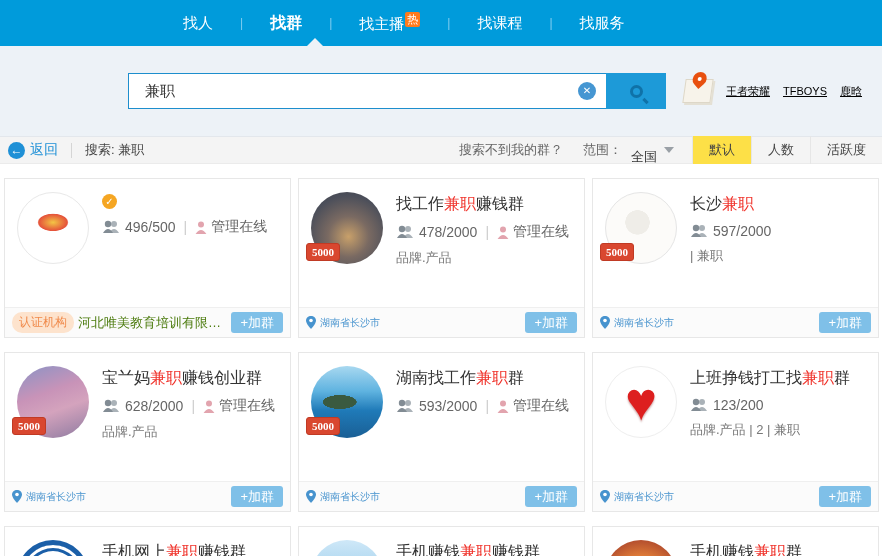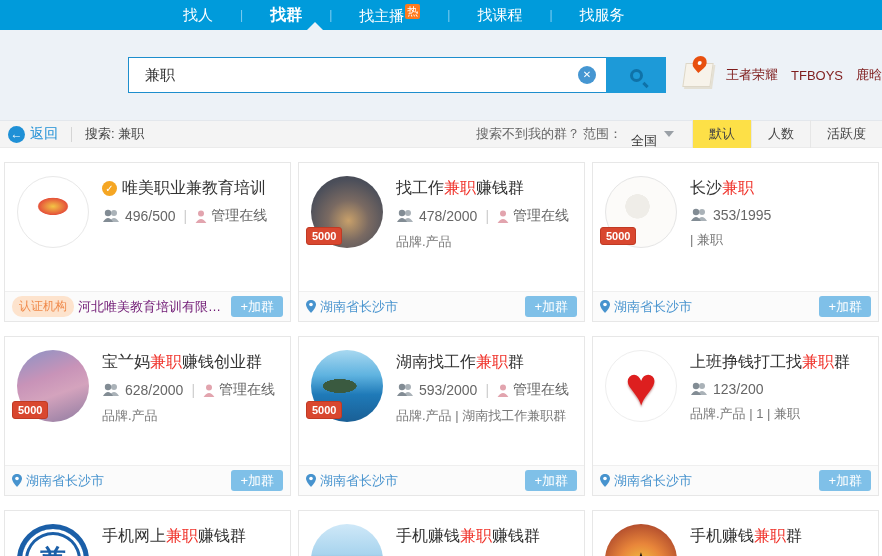--- a/index.html
+++ b/index.html
@@ -1,20 +1,20 @@
 <!DOCTYPE html>
 <html><head>
 <meta charset="utf-8">
 <style>
   * { margin:0; padding:0; box-sizing:border-box; }
   html,body { width:882px; height:556px; overflow:hidden; background:#fff;
     font-family:"Liberation Sans","DejaVu Sans",sans-serif; }
 
   
-  .topnav { height:30px; background:#009bdb; position:relative; display:flex; align-items:center; }
+  .topnav { height:46px; background:#009bdb; position:relative; display:flex; align-items:center; }
   .topnav-inner { display:flex; align-items:center; margin-left:183px; }
   .nav-item { color:#fff; font-size:15px; cursor:pointer; position:relative; white-space:nowrap; }
   .nav-item.active { font-weight:bold; font-size:16px; }
   .nav-sep { color:#7fcdef; margin:0 27px; font-size:12px; }
   .hot-badge { display:inline-block; background:#ff7a1c; color:#fff; font-size:11px; line-height:13px;
     padding:1px 2px; border-radius:2px; vertical-align:6px; margin-left:1px; font-weight:normal; }
   .nav-caret { position:absolute; bottom:0; left:307px; width:0; height:0;
     border-left:8px solid transparent; border-right:8px solid transparent; border-bottom:8px solid #edf2f7; }
 
   
@@ -32,72 +32,72 @@
   .mag::after { content:''; position:absolute; width:3px; height:6px; background:#0f72a8;
     transform:rotate(-45deg); left:11px; top:10px; }
 
   .hot-area { position:absolute; left:684px; top:0; height:90px; display:flex; align-items:center; }
   .map-icon { width:28px; height:24px; background:#f7f3ea; border:1px solid #ddd7c8;
     transform:skewX(-8deg); position:relative; margin-right:14px; box-shadow:2px 2px 0 #e4e0d4; }
   .map-icon::before { content:''; position:absolute; left:6px; top:-8px; width:14px; height:14px;
     background:#e8500f; border-radius:50% 50% 50% 0; transform:rotate(-45deg); }
   .map-icon::after { content:''; position:absolute; left:11px; top:-3px; width:4px; height:4px;
     background:#fff; border-radius:50%; }
-  .hot-word { color:#7f1d1d; font-size:13px; margin-right:13px; cursor:pointer; white-space:nowrap; }
+  .hot-word { color:#000000; font-size:11px; margin-right:13px; cursor:pointer; white-space:nowrap;text-decoration:underline; }
 
   
   .toolbar { height:28px; background:#f4f4f4; border-top:1px solid #e3e7ec; border-bottom:1px solid #ebebeb;
     display:flex; align-items:center; font-size:13px; }
   .back-btn { display:flex; align-items:center; margin-left:8px; cursor:pointer; }
   .back-circle { width:17px; height:17px; border-radius:50%; background:#1f90d6; color:#fff;
     font-size:12px; line-height:16px; text-align:center; margin-right:5px; }
   .back-label { color:#1f90d6; font-size:14px; }
   .tb-sep { width:1px; height:15px; background:#d5d5d5; margin:0 13px; }
   .tb-search { color:#444; }
   .tb-right { margin-left:auto; display:flex; align-items:center; height:100%; }
-  .not-found { color:#666; margin-right:3px; cursor:pointer; }
+  .not-found { color:#666; margin-right:20px; cursor:pointer; }
   .scope-label { color:#666; }
   .scope-value { color:#333; margin:13px 7px 0 9px; cursor:pointer; }
   .caret-down { width:0; height:0; border-left:5px solid transparent; border-right:5px solid transparent;
     border-top:6px solid #9aa0a6; margin-right:18px; cursor:pointer; }
   .sort-tab { height:28px; line-height:28px; padding:0 16px; color:#444; background:transparent;
     border-left:1px solid #e6e6e6; cursor:pointer; white-space:nowrap; }
   .sort-tab.active { background:#fde047; }
 
   
   .grid { padding:14px 0 0 4px; display:grid; grid-template-columns:repeat(3,287px);
     column-gap:7px; row-gap:14px; }
   .card { height:160px; background:#fff; border:1px solid #e7e7e7; display:flex; flex-direction:column; }
   .card-body { display:flex; padding:13px 12px 0 12px; }
-  .avatar-wrap { position:relative; width:72px; height:72px; flex:none; margin-right:13px; }
+  .avatar-wrap { position:relative; width:72px; height:72px; flex:none; margin-right:13px;font-family:Liberation Serif, serif; }
   .avatar { width:72px; height:72px; border-radius:50%; display:flex; align-items:center;
     justify-content:center; overflow:hidden; }
   .cap-badge { position:absolute; left:-5px; bottom:3px; background:#d9472f; color:#fff;
     font-size:11px; font-weight:bold; line-height:14px; padding:1px 5px; border-radius:3px;
     border:1px solid #c03a24; }
   .card-content { flex:1; min-width:0; }
   .card-title { font-size:16px; color:#333; line-height:20px; margin:2px 0 9px 0;
     white-space:nowrap; overflow:hidden; display:flex; align-items:center; }
   .cert-icon { width:15px; height:15px; border-radius:50%; background:#f5a623; color:#fff;
     font-size:10px; line-height:15px; text-align:center; margin-right:5px; flex:none; }
   .hl { color:#f0342c; }
   .member-line { display:flex; align-items:center; font-size:14px; color:#666; margin-bottom:8px; }
   .member-line svg { margin-right:5px; }
   .pipe { color:#ccc; margin:0 8px; }
   .admin-wrap { display:flex; align-items:center; }
   .admin-wrap svg { margin-right:4px; }
   .tags-line { font-size:13px; color:#777; white-space:nowrap; overflow:hidden; }
   .card-footer { margin-top:auto; height:30px; background:#fbfbfb; border-top:1px solid #efefef;
     display:flex; align-items:center; padding:0 7px; }
-  .loc-wrap { display:flex; align-items:center; color:#4793ce; font-size:13px; }
+  .loc-wrap { display:flex; align-items:center; color:#4793ce; font-size:10px; }
   .loc-wrap svg { margin-right:4px; }
   .cert-wrap { display:flex; align-items:center; min-width:0; }
   .cert-pill { background:#fde3cd; color:#f08a4b; font-size:12px; line-height:17px;
     padding:2px 7px; border-radius:10px; flex:none; }
-  .cert-name { color:#701a75; font-size:13px; margin-left:4px; white-space:nowrap;
+  .cert-name { color:#4d7c0f; font-size:13px; margin-left:4px; white-space:nowrap;
     overflow:hidden; text-overflow:ellipsis; }
   .join-btn { margin-left:auto; background:#7fc0e8; color:#fff; border:none; font-size:13px;
     line-height:21px; padding:0 9px; border-radius:3px; cursor:pointer; flex:none;
     font-family:"Liberation Sans","DejaVu Sans",sans-serif; }
 
   
   .av-swan { background:radial-gradient(ellipse 26px 15px at 50% 42%, #f3c545 0%, #e5533a 55%, rgba(0,0,0,0) 60%), #fff; border:1px solid #e8e8e8; }
   .av-sunset-dark { background:radial-gradient(circle at 52% 62%, #c8a06a 0%, #7a6a62 35%, #4c4f5a 70%, #3c4049 100%); }
   .av-doodle { background:radial-gradient(circle 20px at 45% 42%, #efede8 60%, rgba(0,0,0,0) 62%), #fcfbf9; border:1px solid #e5e5e5; }
   .av-pink-clouds { background:linear-gradient(160deg, #8a93c5 0%, #c893b8 38%, #d4a3bd 60%, #8d7aa0 100%); }
@@ -169,21 +169,20 @@
     <div class="card-body">
       <div class="avatar-wrap">
         <div class="avatar av-swan">
           
         </div>
 
       </div>
       <div class="card-content">
         <div class="card-title">
           <span class="cert-icon">✓</span>
-          <span>唯美职业兼教育培训</span>
             <span class="hl"></span>
             <span></span>
         </div>
         <div class="member-line">
           <svg width="18" height="14" viewBox="0 0 18 14">
             <circle cx="12" cy="4" r="3" fill="#aab2b8"></circle>
               <path d="M7 13 q5 -8 10 0 z" fill="#aab2b8"></path>
             <circle cx="6" cy="4" r="3.2" fill="#828c94"></circle>
               <path d="M1 13 q5 -8 10 0 z" fill="#828c94"></path>
           </svg>
@@ -272,21 +271,21 @@
             <span class="hl">兼职</span>
             <span></span>
         </div>
         <div class="member-line">
           <svg width="18" height="14" viewBox="0 0 18 14">
             <circle cx="12" cy="4" r="3" fill="#aab2b8"></circle>
               <path d="M7 13 q5 -8 10 0 z" fill="#aab2b8"></path>
             <circle cx="6" cy="4" r="3.2" fill="#828c94"></circle>
               <path d="M1 13 q5 -8 10 0 z" fill="#828c94"></path>
           </svg>
-          <span>353/1995</span>
+          <span>597/2000</span>
 
         </div>
         <div class="tags-line">| 兼职</div>
       </div>
     </div>
     <div class="card-footer">
 
       <span class="loc-wrap">
         <svg width="10" height="13" viewBox="0 0 10 13">
           <path d="M5 0 C2.2 0 0 2 0 4.6 C0 8 5 13 5 13 C5 13 10 8 10 4.6 C10 2 7.8 0 5 0 Z" fill="#4793ce"></path>
@@ -371,21 +370,20 @@
           <span>593/2000</span>
           <span class="admin-wrap">
             <span class="pipe">|</span>
             <svg width="12" height="13" viewBox="0 0 12 13">
               <circle cx="6" cy="3.4" r="3" fill="#e2a4ae"></circle>
                 <path d="M0.6 13 q5.4 -8 10.8 0 z" fill="#e2a4ae"></path>
             </svg>
             <span>管理在线</span>
           </span>
         </div>
-        <div class="tags-line">品牌.产品 | 湖南找工作兼职群</div>
       </div>
     </div>
     <div class="card-footer">
 
       <span class="loc-wrap">
         <svg width="10" height="13" viewBox="0 0 10 13">
           <path d="M5 0 C2.2 0 0 2 0 4.6 C0 8 5 13 5 13 C5 13 10 8 10 4.6 C10 2 7.8 0 5 0 Z" fill="#4793ce"></path>
           <circle cx="5" cy="4.5" r="1.8" fill="#fff"></circle>
         </svg>
         <span>湖南省长沙市</span>
@@ -412,21 +410,21 @@
         <div class="member-line">
           <svg width="18" height="14" viewBox="0 0 18 14">
             <circle cx="12" cy="4" r="3" fill="#aab2b8"></circle>
               <path d="M7 13 q5 -8 10 0 z" fill="#aab2b8"></path>
             <circle cx="6" cy="4" r="3.2" fill="#828c94"></circle>
               <path d="M1 13 q5 -8 10 0 z" fill="#828c94"></path>
           </svg>
           <span>123/200</span>
 
         </div>
-        <div class="tags-line">品牌.产品 | 1 | 兼职</div>
+        <div class="tags-line">品牌.产品 | 2 | 兼职</div>
       </div>
     </div>
     <div class="card-footer">
 
       <span class="loc-wrap">
         <svg width="10" height="13" viewBox="0 0 10 13">
           <path d="M5 0 C2.2 0 0 2 0 4.6 C0 8 5 13 5 13 C5 13 10 8 10 4.6 C10 2 7.8 0 5 0 Z" fill="#4793ce"></path>
           <circle cx="5" cy="4.5" r="1.8" fill="#fff"></circle>
         </svg>
         <span>湖南省长沙市</span>

